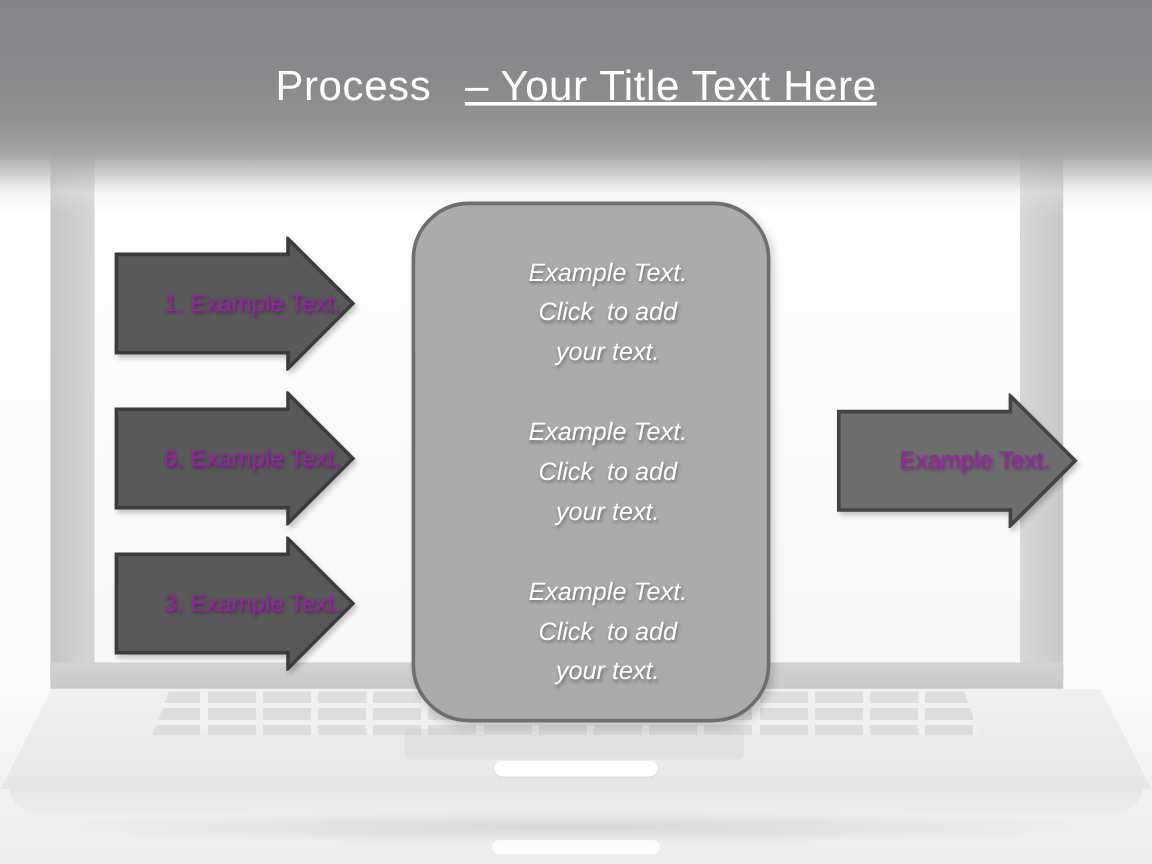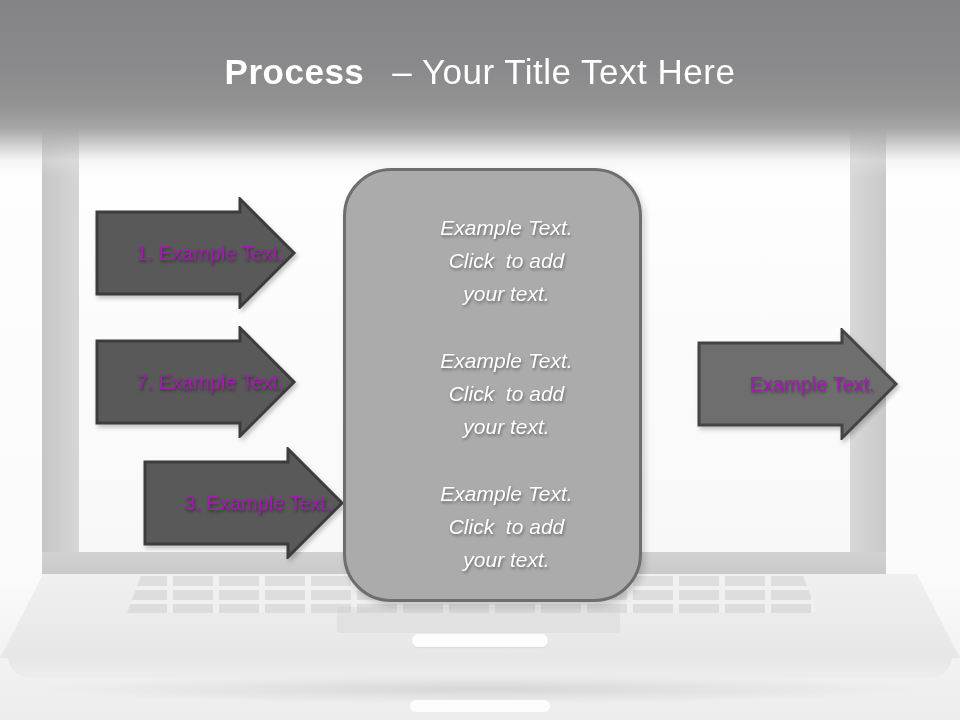--- a/index.html
+++ b/index.html
@@ -30,33 +30,33 @@
   #base-front{left:8px;top:656px;width:944px;height:22px;background:linear-gradient(to bottom,#e6e6e6,#ededed);border-radius:0 0 26px 26px;}
   #base-shadow{left:30px;top:674px;width:900px;height:30px;
     background:radial-gradient(ellipse at center,rgba(0,0,0,.10) 0%,rgba(0,0,0,0) 70%);}
   #base-reflection{left:410px;top:700px;width:140px;height:12px;background:rgba(255,255,255,.85);border-radius:6px;}
 
   
   #header{z-index:2;left:0;top:0;width:960px;height:178px;
     background:linear-gradient(to bottom,#848487 0%,#8a8a8c 38%,#929293 58%,#a6a6a7 72%,rgba(230,230,230,.35) 90%,rgba(255,255,255,0) 100%);
     display:flex;align-items:flex-start;justify-content:center;}
   #title{margin-top:52px;color:#ffffff;font-size:35px;letter-spacing:.5px;white-space:nowrap;cursor:default;}
-  #title .bold{font-weight:700;}
-  #title .rest{font-weight:400;margin-left:28px;}
+  #title .bold{font-weight:400;}
+  #title .rest{font-weight:400;margin-left:28px;text-decoration:underline;}
 
   
   .shape{z-index:3;padding-left:28px;}
   .block-arrow{width:202px;height:112px;}
   .block-arrow svg{position:absolute;left:0;top:0;filter:drop-shadow(2px 3px 2px rgba(0,0,0,.22));}
   .block-arrow .lbl{position:absolute;left:0;top:0;width:100%;height:100%;
     display:flex;align-items:center;justify-content:center;
     color:#a21caf;font-size:20px;text-shadow:1px 2px 3px rgba(0,0,0,.45);white-space:nowrap;}
   #arrow-1{left:95px;top:197px;}
   #arrow-2{left:95px;top:326px;}
-  #arrow-3{left:95px;top:447px;margin-left:48px;}
+  #arrow-3{left:95px;top:447px;}
   #arrow-out{left:697px;top:328px;}
 
   #panel{left:343px;top:168px;width:299px;height:434px;
     background:#ababab;border:3px solid #6e6e6e;border-radius:48px;
     box-shadow:3px 4px 7px rgba(0,0,0,.18);
     display:flex;flex-direction:column;align-items:center;gap:34px;
     padding-top:40px;box-sizing:border-box;}
   .panel-text{color:#ffffff;font-style:italic;font-size:21px;line-height:33px;
     text-align:center;white-space:pre-wrap;text-shadow:1px 2px 3px rgba(0,0,0,.38);}
 </style>
@@ -87,21 +87,21 @@
   <svg width="202" height="112" viewBox="0 0 202 112">
     <polygon points="2,15 145,15 145,2 199,56 145,110 145,97 2,97" stroke-width="3" stroke-linejoin="miter" fill="#595959" stroke="#3c3c3c"></polygon>
   </svg>
   <span class="lbl">1. Example Text.</span>
 </div>
 
 <div id="arrow-2" class="abs shape block-arrow">
   <svg width="202" height="112" viewBox="0 0 202 112">
     <polygon points="2,15 145,15 145,2 199,56 145,110 145,97 2,97" stroke-width="3" stroke-linejoin="miter" fill="#595959" stroke="#3c3c3c"></polygon>
   </svg>
-  <span class="lbl">7. Example Text.</span>
+  <span class="lbl">6. Example Text.</span>
 </div>
 
 <div id="arrow-3" class="abs shape block-arrow">
   <svg width="202" height="112" viewBox="0 0 202 112">
     <polygon points="2,15 145,15 145,2 199,56 145,110 145,97 2,97" stroke-width="3" stroke-linejoin="miter" fill="#595959" stroke="#3c3c3c"></polygon>
   </svg>
   <span class="lbl">3. Example Text.</span>
 </div>
 
 <div id="panel" class="abs shape">

